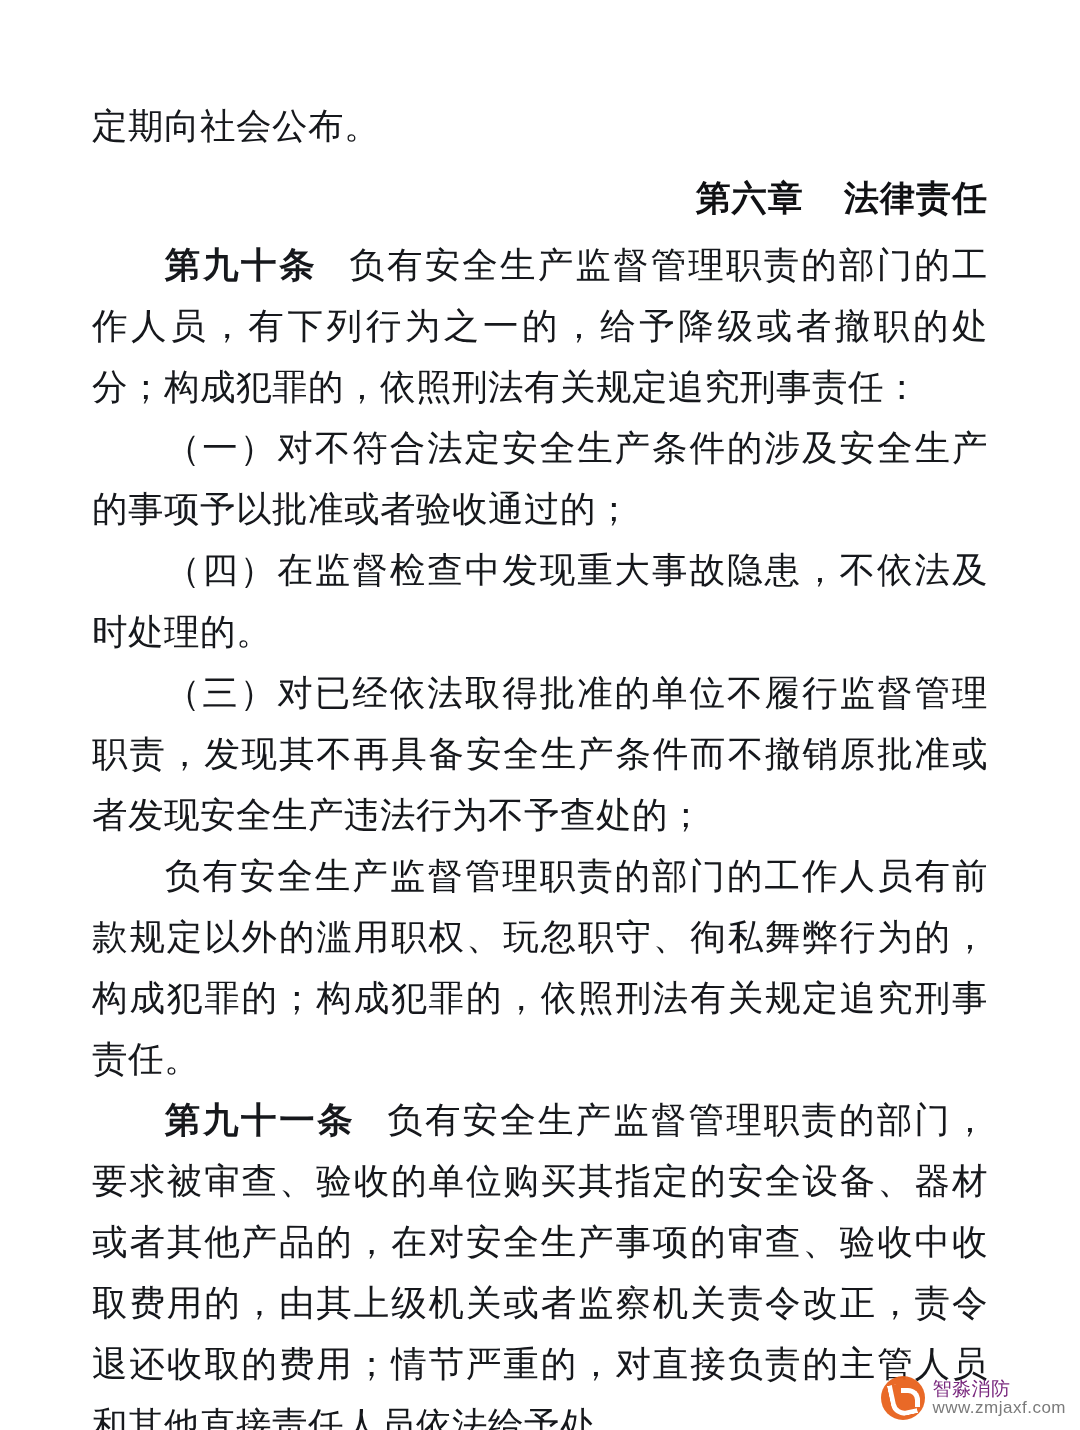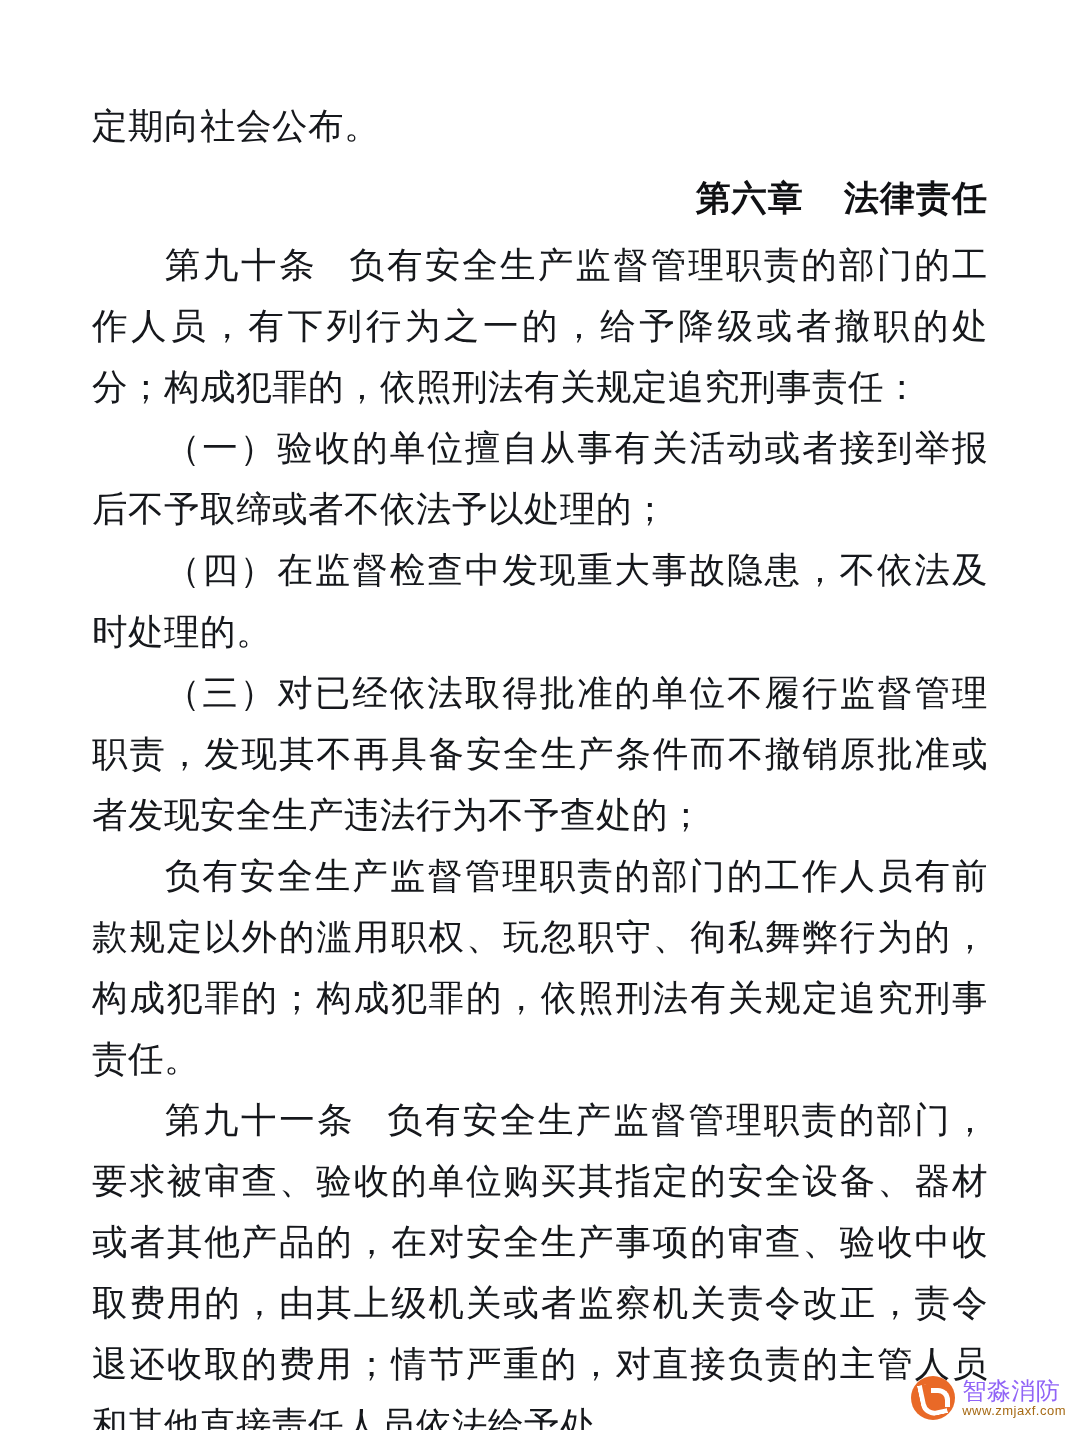--- a/index.html
+++ b/index.html
@@ -52,21 +52,21 @@
     margin: 12px 0 6px 0;
     color: #101114;
   }
 
   .chapter-heading .gap {
     display: inline-block;
     width: 1.15em;
   }
 
   .article-num {
-    font-weight: normal;
+    font-weight: bold;
     letter-spacing: 1px;
   }
 
   .article-gap {
     display: inline-block;
     width: 0.85em;
   }
 
   
   .watermark {
@@ -111,47 +111,47 @@
     border-radius: 0 12px 0 0;
   }
   .watermark .wm-text {
     display: flex;
     flex-direction: column;
     justify-content: center;
     line-height: 1.08;
     font-family: "Liberation Sans", sans-serif;
   }
   .watermark .wm-title {
-    font-size: 24px;
-    color: #8b5cf6;
+    font-size: 19px;
+    color: #701a75;
     letter-spacing: 0.5px;
   }
   .watermark .wm-url {
-    font-size: 13px;
-    color: #a16207;
+    font-size: 17px;
+    color: #737373;
     letter-spacing: 0.5px;
   }
 </style>
 </head>
 <body>
 
 <div class="page">
   <div class="doc-body">
 
     <p class="para">定期向社会公布。</p>
 
     <h2 class="chapter-heading">
       <span>第六章</span><span class="gap"></span><span>法律责任</span>
     </h2>
 
     <p class="para indent2">
       <span class="article-num">第九十条</span><span class="article-gap"></span><span>负有安全生产监督管理职责的部门的工作人员，有下列行为之一的，给予降级或者撤职的处分；构成犯罪的，依照刑法有关规定追究刑事责任：</span>
     </p>
 
-    <p class="para indent2">（一）验收的单位擅自从事有关活动或者接到举报后不予取缔或者不依法予以处理的；</p>
+    <p class="para indent2">（一）对不符合法定安全生产条件的涉及安全生产的事项予以批准或者验收通过的；</p>
     <p class="para indent2">（四）在监督检查中发现重大事故隐患，不依法及时处理的。</p>
     <p class="para indent2">（三）对已经依法取得批准的单位不履行监督管理职责，发现其不再具备安全生产条件而不撤销原批准或者发现安全生产违法行为不予查处的；</p>
 
     <p class="para indent2">负有安全生产监督管理职责的部门的工作人员有前款规定以外的滥用职权、玩忽职守、徇私舞弊行为的，构成犯罪的；构成犯罪的，依照刑法有关规定追究刑事责任。</p>
 
     <p class="para indent2">
       <span class="article-num">第九十一条</span><span class="article-gap"></span><span>负有安全生产监督管理职责的部门，要求被审查、验收的单位购买其指定的安全设备、器材或者其他产品的，在对安全生产事项的审查、验收中收取费用的，由其上级机关或者监察机关责令改正，责令退还收取的费用；情节严重的，对直接负责的主管人员和其他直接责任人员依法给予处</span>
     </p>
 
   </div>

